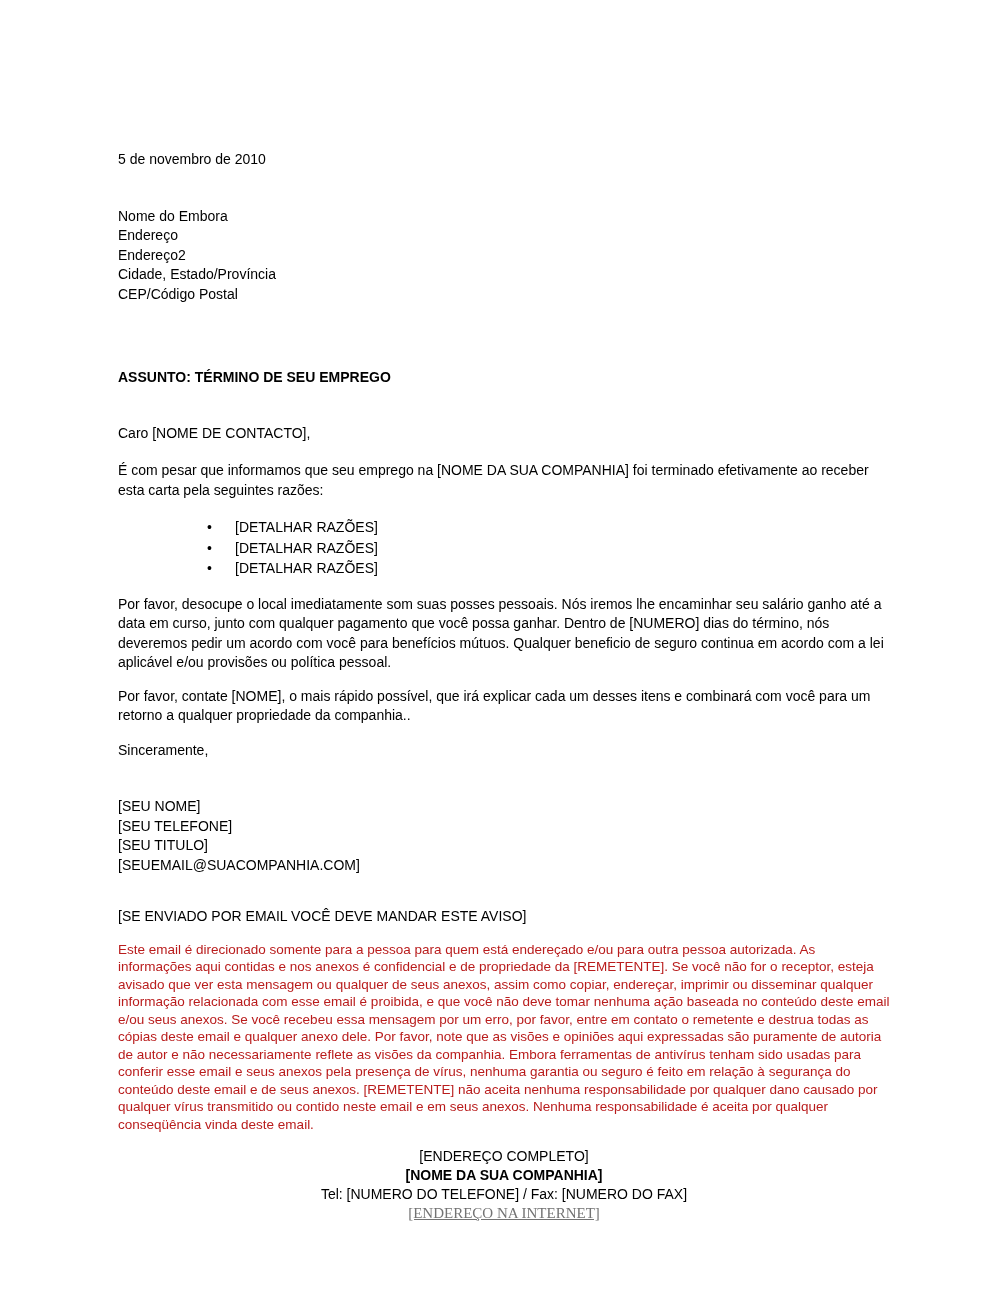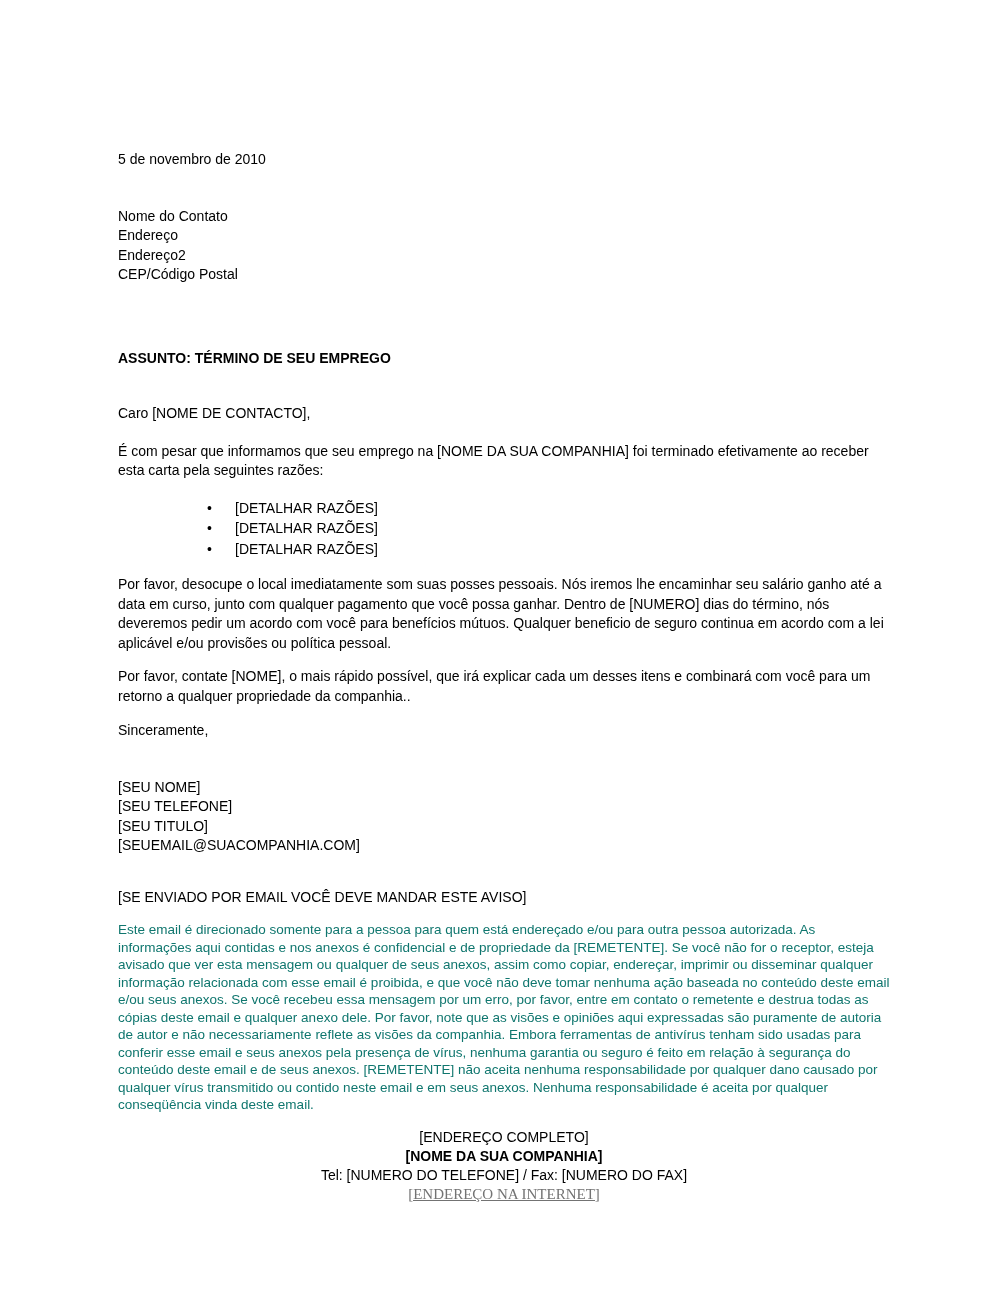--- a/index.html
+++ b/index.html
@@ -52,21 +52,21 @@
   }
   .para-body1 { margin-top: 16px; }
   .para-body2 { margin-top: 13px; }
   .closing { margin-top: 15px; }
   .signature-block { margin-top: 37px; }
   .email-notice { margin-top: 32px; }
   .disclaimer {
     margin-top: 12px;
     font-size: 13.5px;
     line-height: 17.5px;
-    color: #0f766e;
+    color: #b91c1c;
   }
   .footer {
     margin-top: 14px;
     text-align: center;
     line-height: 19px;
   }
   .footer-company { font-weight: bold; }
   .footer-line { margin: 0; }
   .footer-link {
     font-family: "Liberation Serif", serif;
@@ -78,23 +78,24 @@
 </style>
 </head>
 <body>
 
 <div class="page">
   <div class="content">
 
     <p class="date-line">5 de novembro de 2010</p>
 
     <div class="recipient-block">
-      <p class="block-line">Nome do Contato</p>
+      <p class="block-line">Nome do Embora</p>
       <p class="block-line">Endereço</p>
       <p class="block-line">Endereço2</p>
+      <p class="block-line">Cidade, Estado/Província</p>
       <p class="block-line">CEP/Código Postal</p>
     </div>
 
     <p class="subject-line">ASSUNTO: TÉRMINO DE SEU EMPREGO</p>
 
     <p class="salutation">Caro [NOME DE CONTACTO],</p>
 
     <p class="para-intro">É com pesar que informamos que seu emprego na [NOME DA SUA COMPANHIA] foi terminado efetivamente ao receber esta carta pela seguintes razões:</p>
 
     <ul class="reasons-list">

